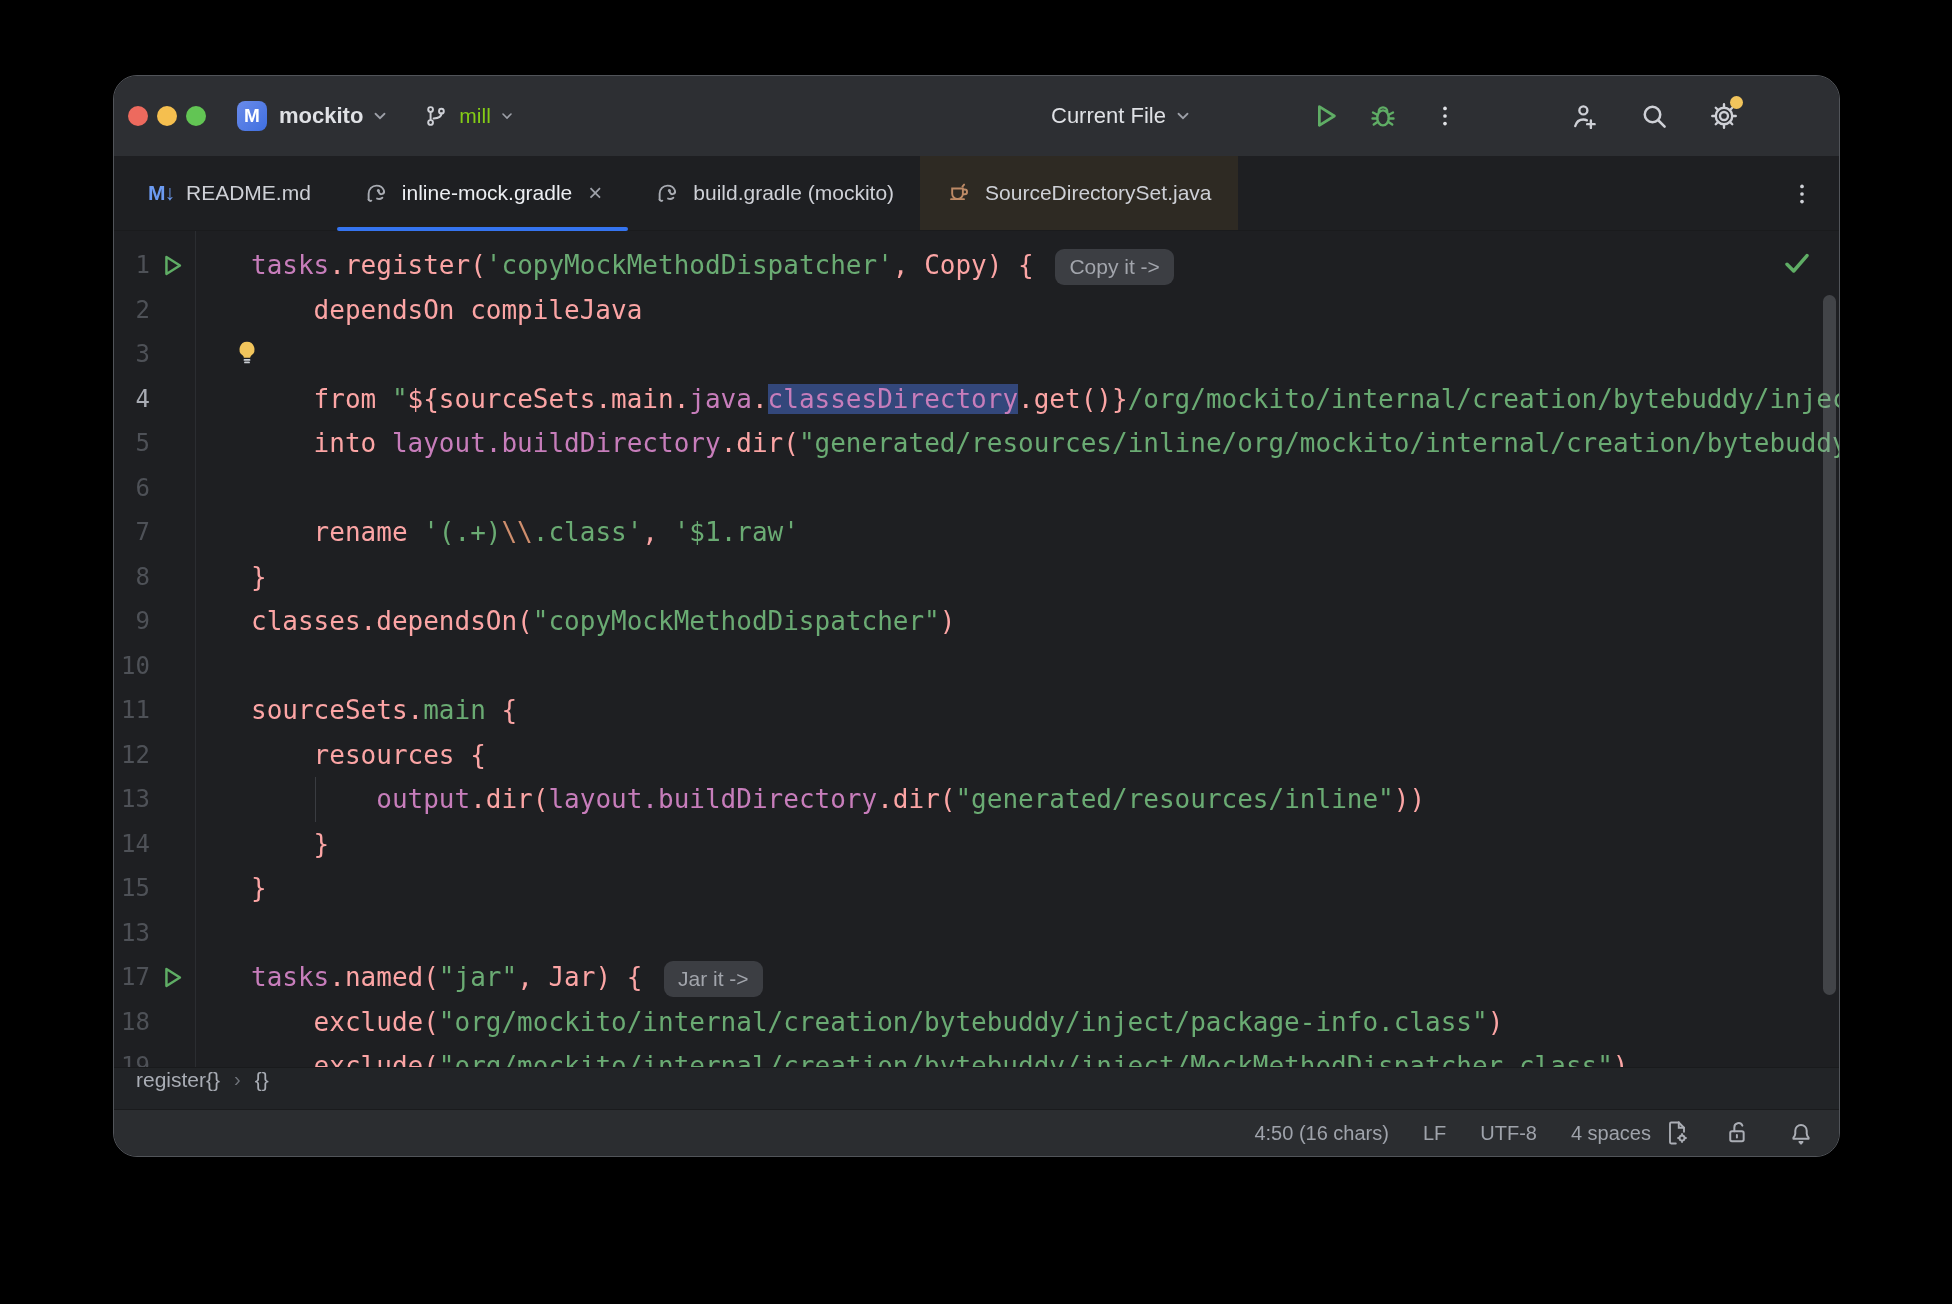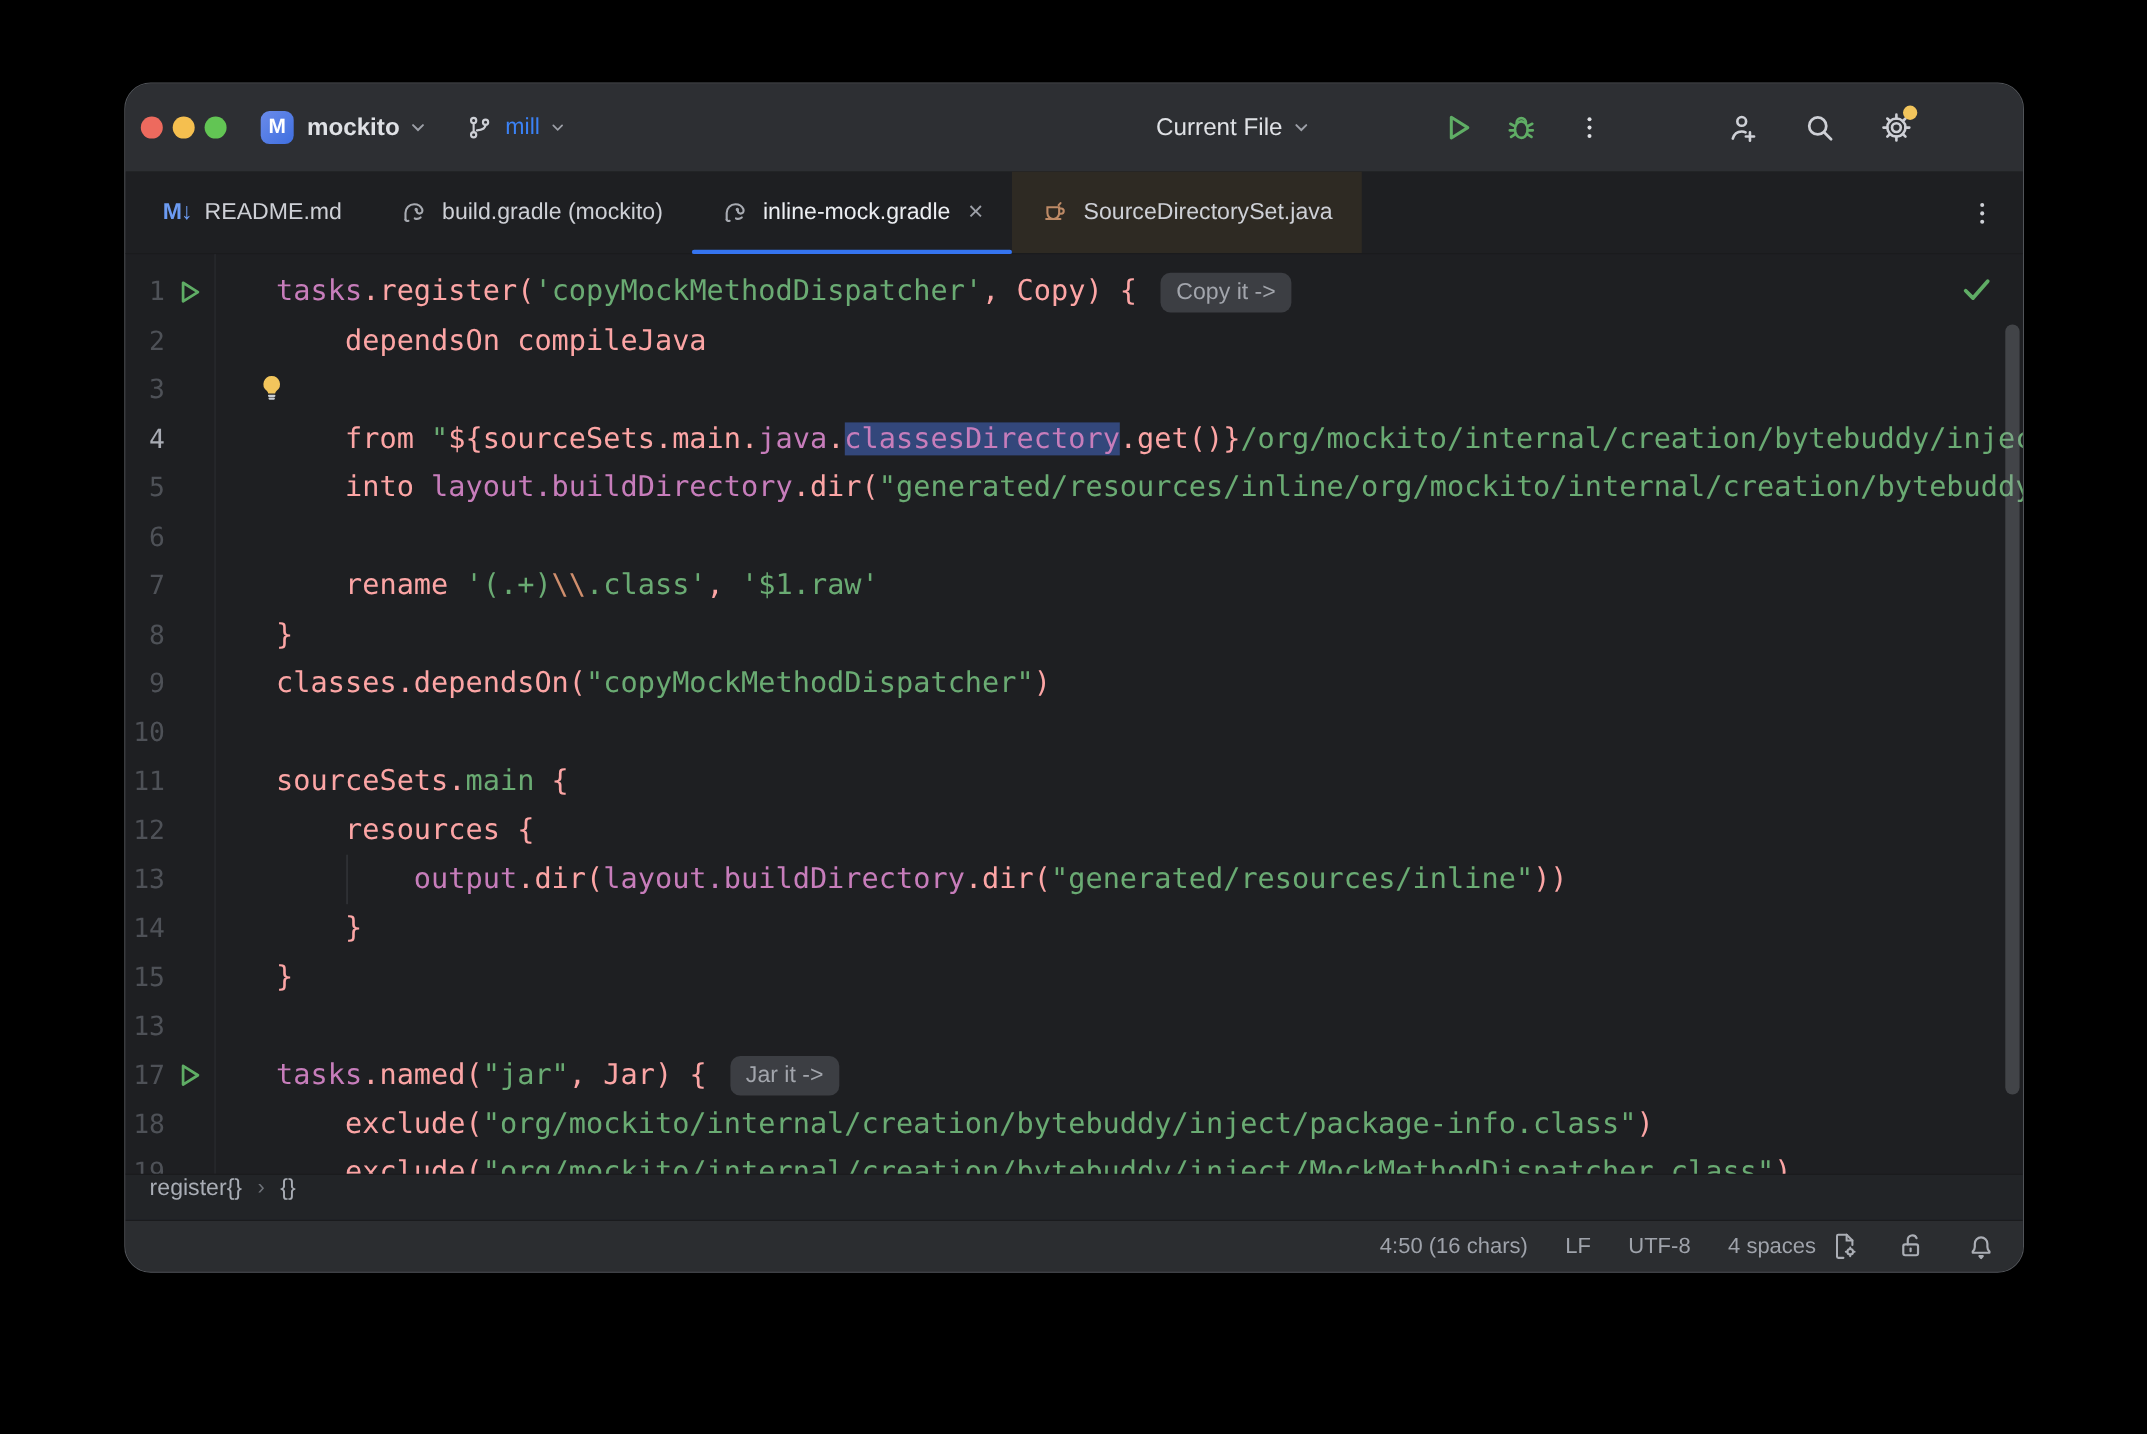--- a/index.html
+++ b/index.html
@@ -13,21 +13,21 @@
               align-items:center; padding-left:14px; position:relative; }
   .tl { width:20px; height:20px; border-radius:50%; margin-right:9px; }
   .tl.red{background:#ed6a5e;} .tl.yellow{background:#f5bf4f;} .tl.green{background:#62c554;}
   .proj-icon { width:30px; height:30px; border-radius:8px; margin-left:22px;
                background:linear-gradient(135deg,#6a8bea,#3f6fe0); color:#fff;
                font-weight:bold; font-size:19px; display:flex; align-items:center;
                justify-content:center; }
   .tb-label { color:#dfe1e5; font-size:22px; font-weight:600; margin-left:12px; }
   .chev { margin-left:8px; display:inline-flex; }
   .branch-wrap { display:flex; align-items:center; margin-left:34px; }
-  .branch-name { color:#3b82f6; font-size:21px; font-weight:400; margin-left:10px; }
+  .branch-name { color:#84cc16; font-size:21px; font-weight:400; margin-left:10px; }
   .tb-run { position:absolute; left:937px; top:0; height:80px; display:flex; align-items:center; }
   .runcfg { color:#dfe1e5; font-size:22px; }
   .icon-btn { display:inline-flex; align-items:center; justify-content:center; cursor:pointer; }
   .tb-right { position:absolute; right:100px; top:0; height:80px; display:flex;
               align-items:center; gap:40px; }
   .gear-wrap { position:relative; display:inline-flex; }
   .gear-dot { position:absolute; right:-4px; top:-5px; width:13px; height:13px;
               border-radius:50%; background:#f2c55c; }
   
   .tabbar { height:75px; flex:0 0 75px; background:#1e1f22; display:flex;
@@ -169,36 +169,36 @@
         <span class="gear-dot"></span>
       </span>
     </span>
   </div>
 
   <div class="tabbar">
     <div class="tab">
         <span class="md-icon">M↓</span>
         <span>README.md</span>
       </div>
+      <div class="tab active">
+        <svg width="27" height="27" viewBox="0 0 24 24" fill="none" stroke="#a8abb2" stroke-width="1.7" stroke-linecap="round">
+          <path d="M5 17.5v-5.3C5 8 8.2 5 12 5c2.9 0 5.5 1.6 6.5 4.1.5 1.3 0 2.8-1.3 3.3-1.2.5-2.6-.1-3.1-1.3-.2-.5-.2-1-.1-1.4"></path>
+          <path d="M5 17.5c.5 1 1.4 1.3 2.4.9M12.5 16.5c1.6.6 3.4.3 4.7-.8"></path>
+          <circle cx="13.6" cy="9.3" r="0.5" fill="#a8abb2"></circle>
+        </svg>
+        <span>inline-mock.gradle</span>
+        <span class="close">×</span>
+      </div>
       <div class="tab">
         <svg width="27" height="27" viewBox="0 0 24 24" fill="none" stroke="#a8abb2" stroke-width="1.7" stroke-linecap="round">
           <path d="M5 17.5v-5.3C5 8 8.2 5 12 5c2.9 0 5.5 1.6 6.5 4.1.5 1.3 0 2.8-1.3 3.3-1.2.5-2.6-.1-3.1-1.3-.2-.5-.2-1-.1-1.4"></path>
           <path d="M5 17.5c.5 1 1.4 1.3 2.4.9M12.5 16.5c1.6.6 3.4.3 4.7-.8"></path>
           <circle cx="13.6" cy="9.3" r="0.5" fill="#a8abb2"></circle>
         </svg>
         <span>build.gradle (mockito)</span>
-      </div>
-      <div class="tab active">
-        <svg width="27" height="27" viewBox="0 0 24 24" fill="none" stroke="#a8abb2" stroke-width="1.7" stroke-linecap="round">
-          <path d="M5 17.5v-5.3C5 8 8.2 5 12 5c2.9 0 5.5 1.6 6.5 4.1.5 1.3 0 2.8-1.3 3.3-1.2.5-2.6-.1-3.1-1.3-.2-.5-.2-1-.1-1.4"></path>
-          <path d="M5 17.5c.5 1 1.4 1.3 2.4.9M12.5 16.5c1.6.6 3.4.3 4.7-.8"></path>
-          <circle cx="13.6" cy="9.3" r="0.5" fill="#a8abb2"></circle>
-        </svg>
-        <span>inline-mock.gradle</span>
-        <span class="close">×</span>
       </div>
       <div class="tab preview">
         <svg width="27" height="27" viewBox="0 0 24 24" fill="none" stroke="#bd8a66" stroke-width="1.7" stroke-linecap="round">
           <path d="M5.5 7.5h9.5v4.7a4.75 4.75 0 01-9.5 0z"></path>
           <path d="M15 8.5h1.6a2.1 2.1 0 010 4.2H15"></path>
           <path d="M4.5 17h11.5"></path>
           <path d="M14.6 5.8l1.5-1.7"></path>
         </svg>
         <span>SourceDirectorySet.java</span>
       </div>

